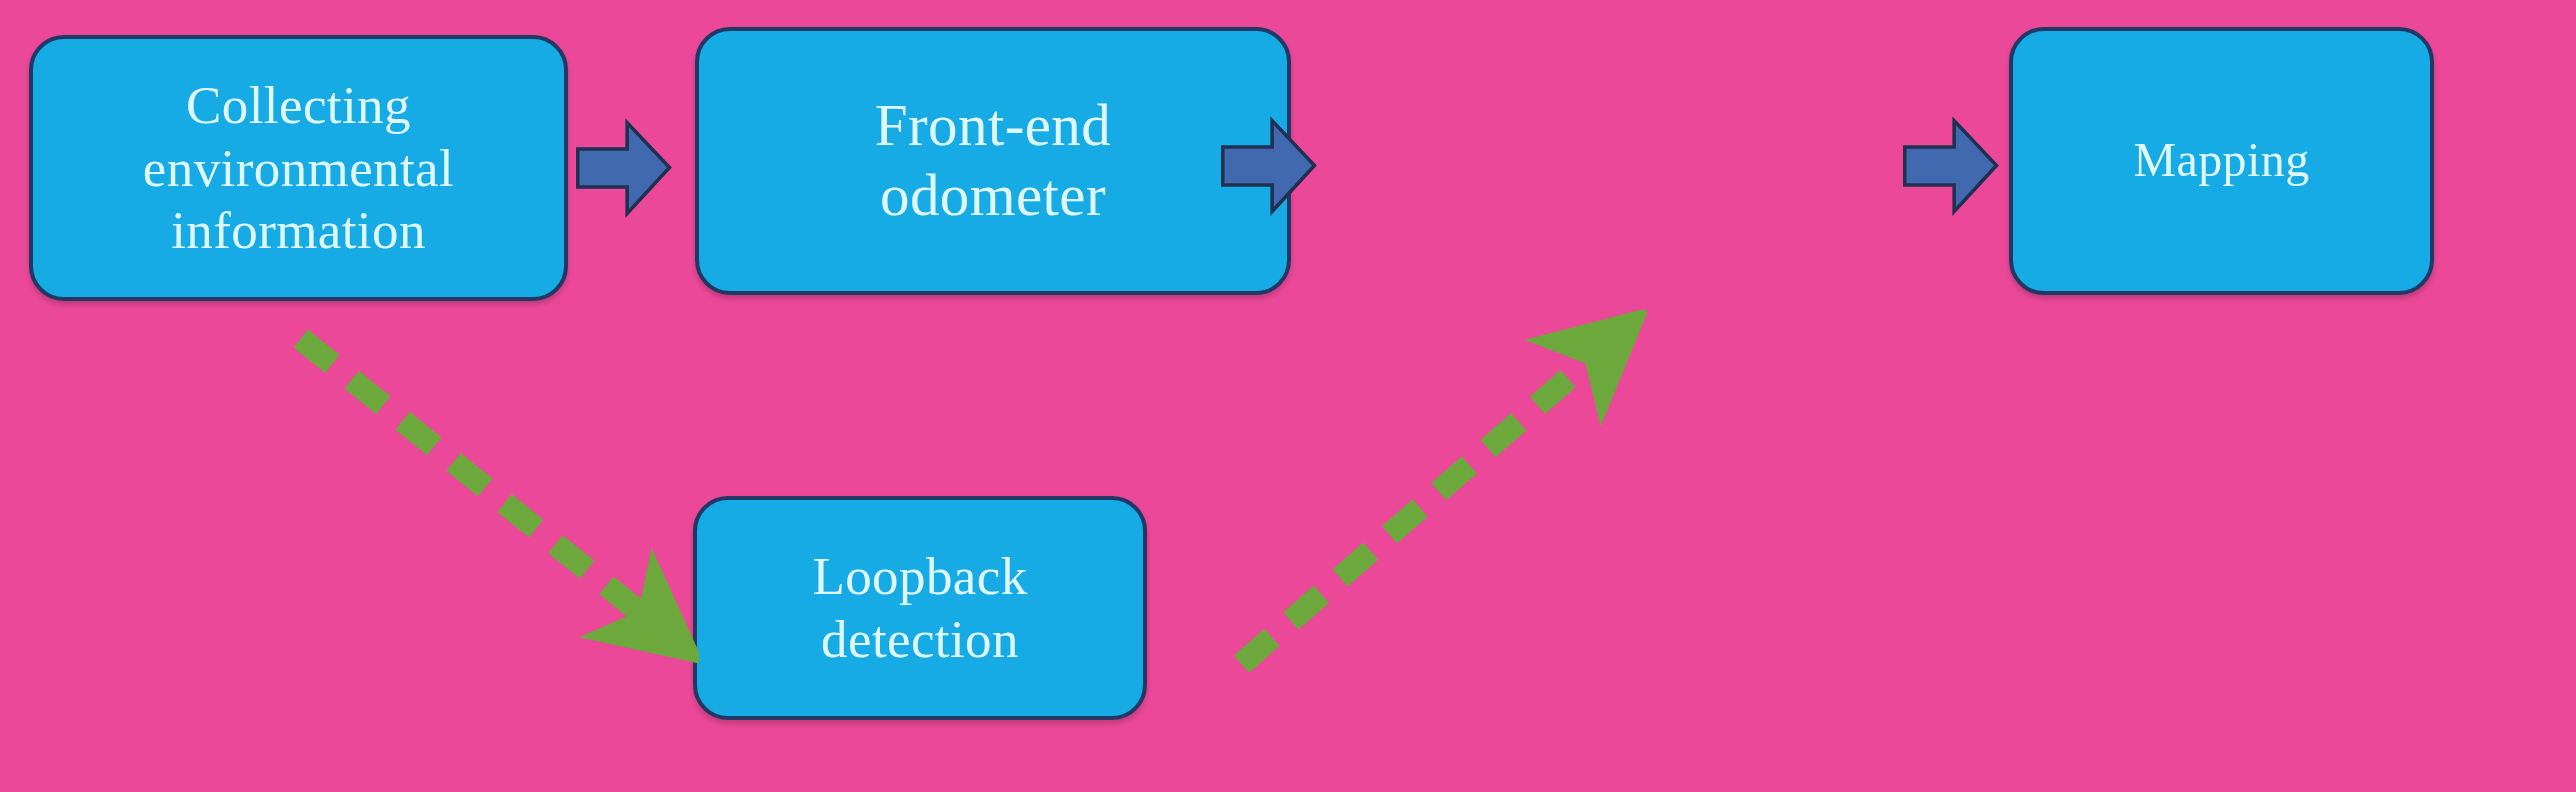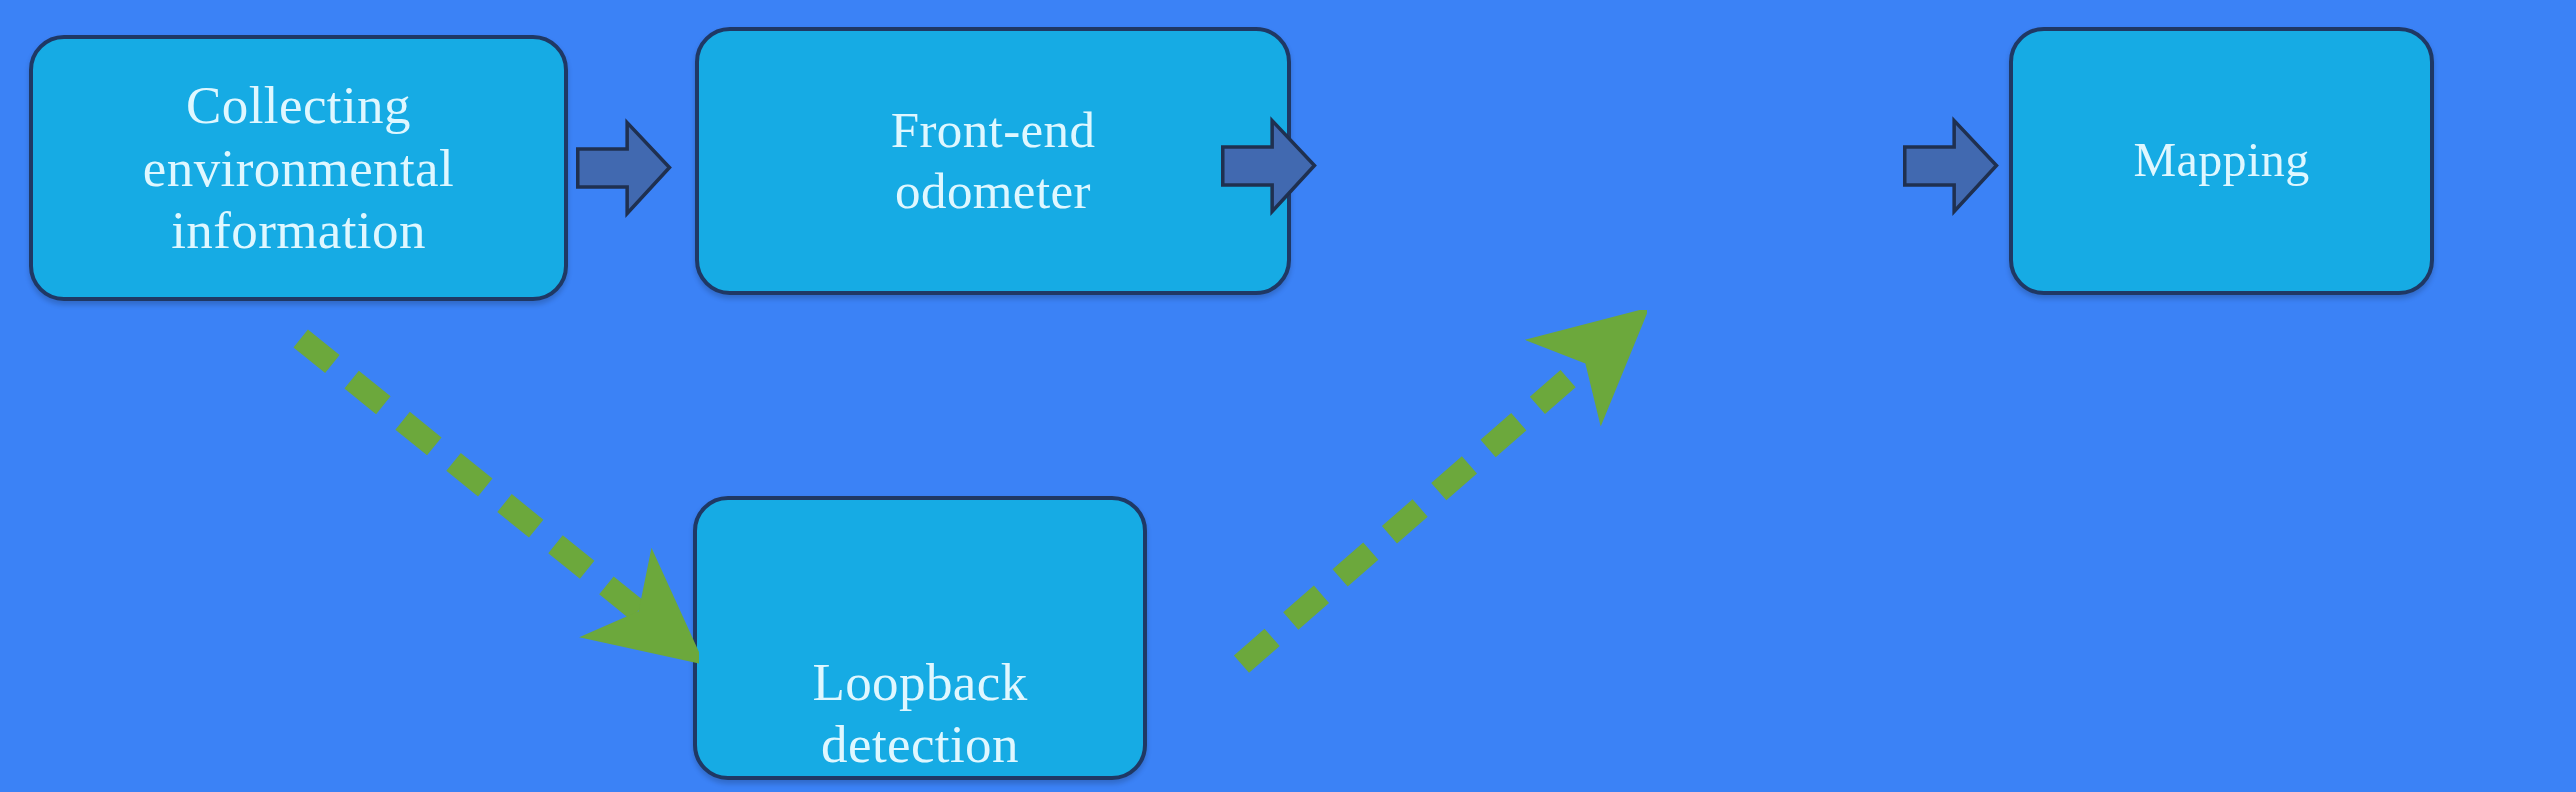--- a/index.html
+++ b/index.html
@@ -4,21 +4,21 @@
 <style>
   html, body {
     margin: 0;
     padding: 0;
     background: #ffffff;
   }
   #canvas {
     position: relative;
     width: 2576px;
     height: 793px;
-    background: #3b82f6;
+    background: #ec4899;
     overflow: hidden;
     font-family: "Liberation Serif", "DejaVu Serif", serif;
   }
   .node {
     position: absolute;
     box-sizing: border-box;
     background: #16ABE4;
     border: 4.4px solid #1F3864;
     border-radius: 35px;
     display: flex;
@@ -30,24 +30,24 @@
     letter-spacing: 0.4px;
     box-shadow: 0 3.5px 5.3px rgba(0,0,0,0.18);
     user-select: none;
   }
   .node-label {
     display: block;
     padding: 0 8.9px;
     white-space: pre-line;
   }
   .node.n1 { left: 29px;   top: 35px;  width: 539px; height: 266px; font-size: 53px; }
-  .node.n2 { left: 695px;  top: 26.6px;  width: 596px; height: 268px; font-size: 51px; }
+  .node.n2 { left: 695px;  top: 26.6px;  width: 596px; height: 268px; font-size: 59px; }
   .node.n3 { left: 1342px; top: 25px;  width: 545px; height: 271px; font-size: 53px; }
   .node.n4 { left: 2009px; top: 26.6px;  width: 425px; height: 268px; font-size: 48px; }
-  .node.n5 { left: 693px;  top: 496px; width: 454px; height: 284px; font-size: 53px; align-items: flex-end; }
+  .node.n5 { left: 693px;  top: 496px; width: 454px; height: 224px; font-size: 53px; }
 
   .flow-arrow {
     position: absolute;
     width: 97px;
     height: 102px;
   }
   .flow-arrow svg { display: block; width: 100%; height: 100%; }
   .flow-arrow.a1 { left: 576px;  top: 117px; }
   .flow-arrow.a2 { left: 1221px; top: 115px; }
   .flow-arrow.a3 { left: 1903px; top: 115px; }

